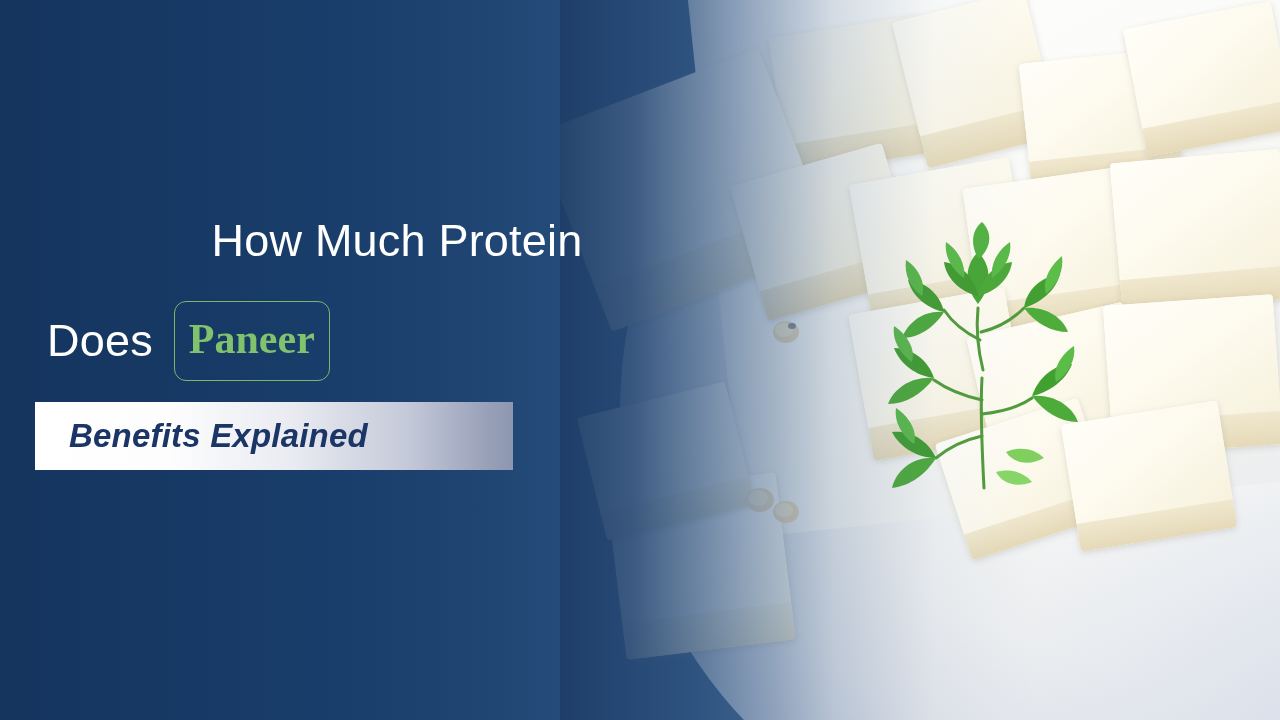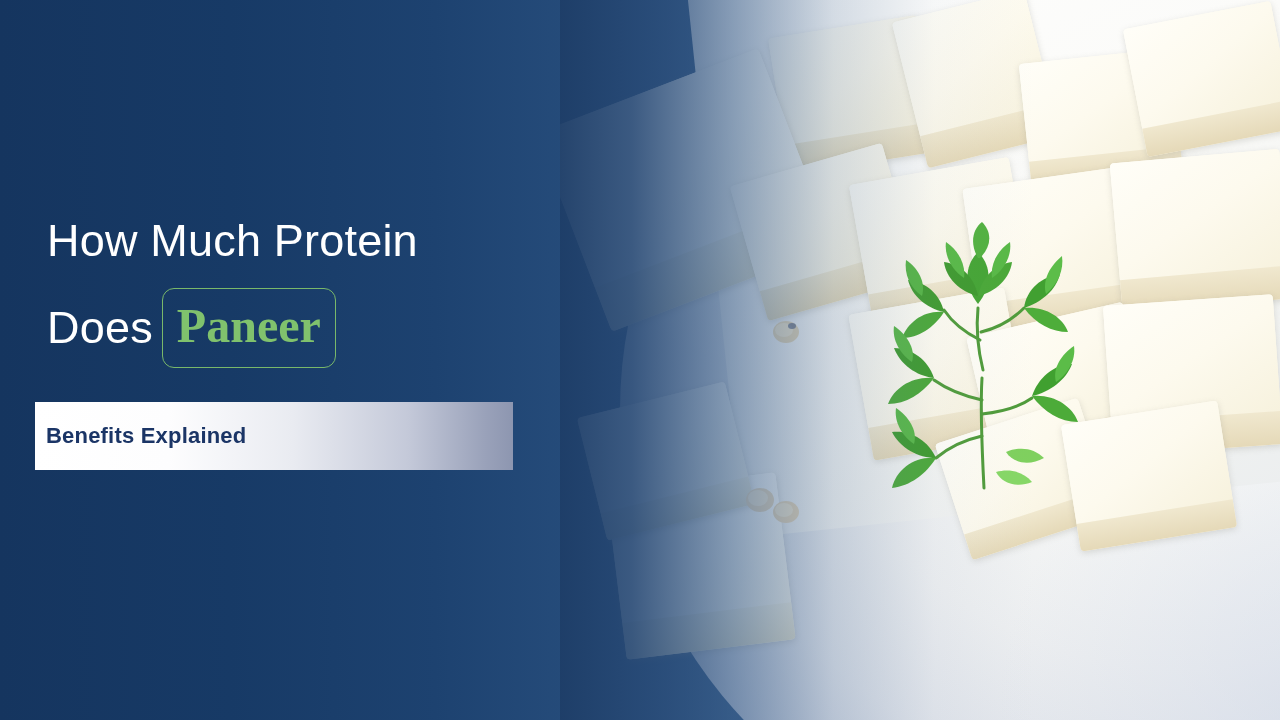--- a/index.html
+++ b/index.html
@@ -15,20 +15,21 @@
     overflow:hidden;
     background:
       linear-gradient(90deg,
         #15355f 0%,
         #173a66 18%,
         #1d4270 34%,
         #2b5281 52%,
         #456a92 68%,
         #5d7ba0 82%,
         #6b85a8 100%);
+    text-align: center;
   }
 
   
   .photo-wrap{
     position:absolute;
     left:560px; top:0;
     width:720px; height:720px;
     overflow:hidden;
   }
 
@@ -120,22 +121,22 @@
     color:#ffffff;
     font-size:45px;
     line-height:54px;
     font-weight:400;
     letter-spacing:0.2px;
     white-space:nowrap;
   }
   .line2{
     display:flex;
     align-items:center;
-    gap:0;
-    margin-top:20px;
+    gap:12px;
+    margin-top:33px;
     white-space:nowrap;
   }
   .line2 .w{
     color:#ffffff;
     font-size:45px;
     line-height:54px;
     font-weight:400;
     letter-spacing:0.2px;
   }
   .kw-box{
@@ -144,21 +145,21 @@
     justify-content:center;
     border:1.6px solid #79b86a;
     border-radius:12px;
     padding:3px 14px 7px 14px;
     margin:0 9px;
     height:80px;
   }
   .kw{
     font-family:"Liberation Serif", serif;
     font-weight:700;
-    font-size:48px;
+    font-size:42px;
     line-height:62px;
     color:#80c26d;
     letter-spacing:0px;
   }
 
   .subbar{
     position:absolute;
     left:35px; top:402px;
     width:478px; height:68px;
     z-index:10;
@@ -166,25 +167,26 @@
       #ffffff 0%,
       #fdfdfe 28%,
       #e9ebf1 54%,
       #c4c9d9 78%,
       #9aa2ba 94%,
       #8d96b0 100%);
     display:flex;
     align-items:center;
   }
   .subbar span{
-    font-size:22px;
+    font-size:33px;
     font-weight:700;
+    font-style:italic;
     color:#1b3566;
     letter-spacing:0.2px;
-    padding-left:11px;
+    padding-left:34px;
   }
 </style>
 </head>
 <body>
 
 <div id="stage">
 
   <div class="photo-wrap">
 
     <div class="plate">

